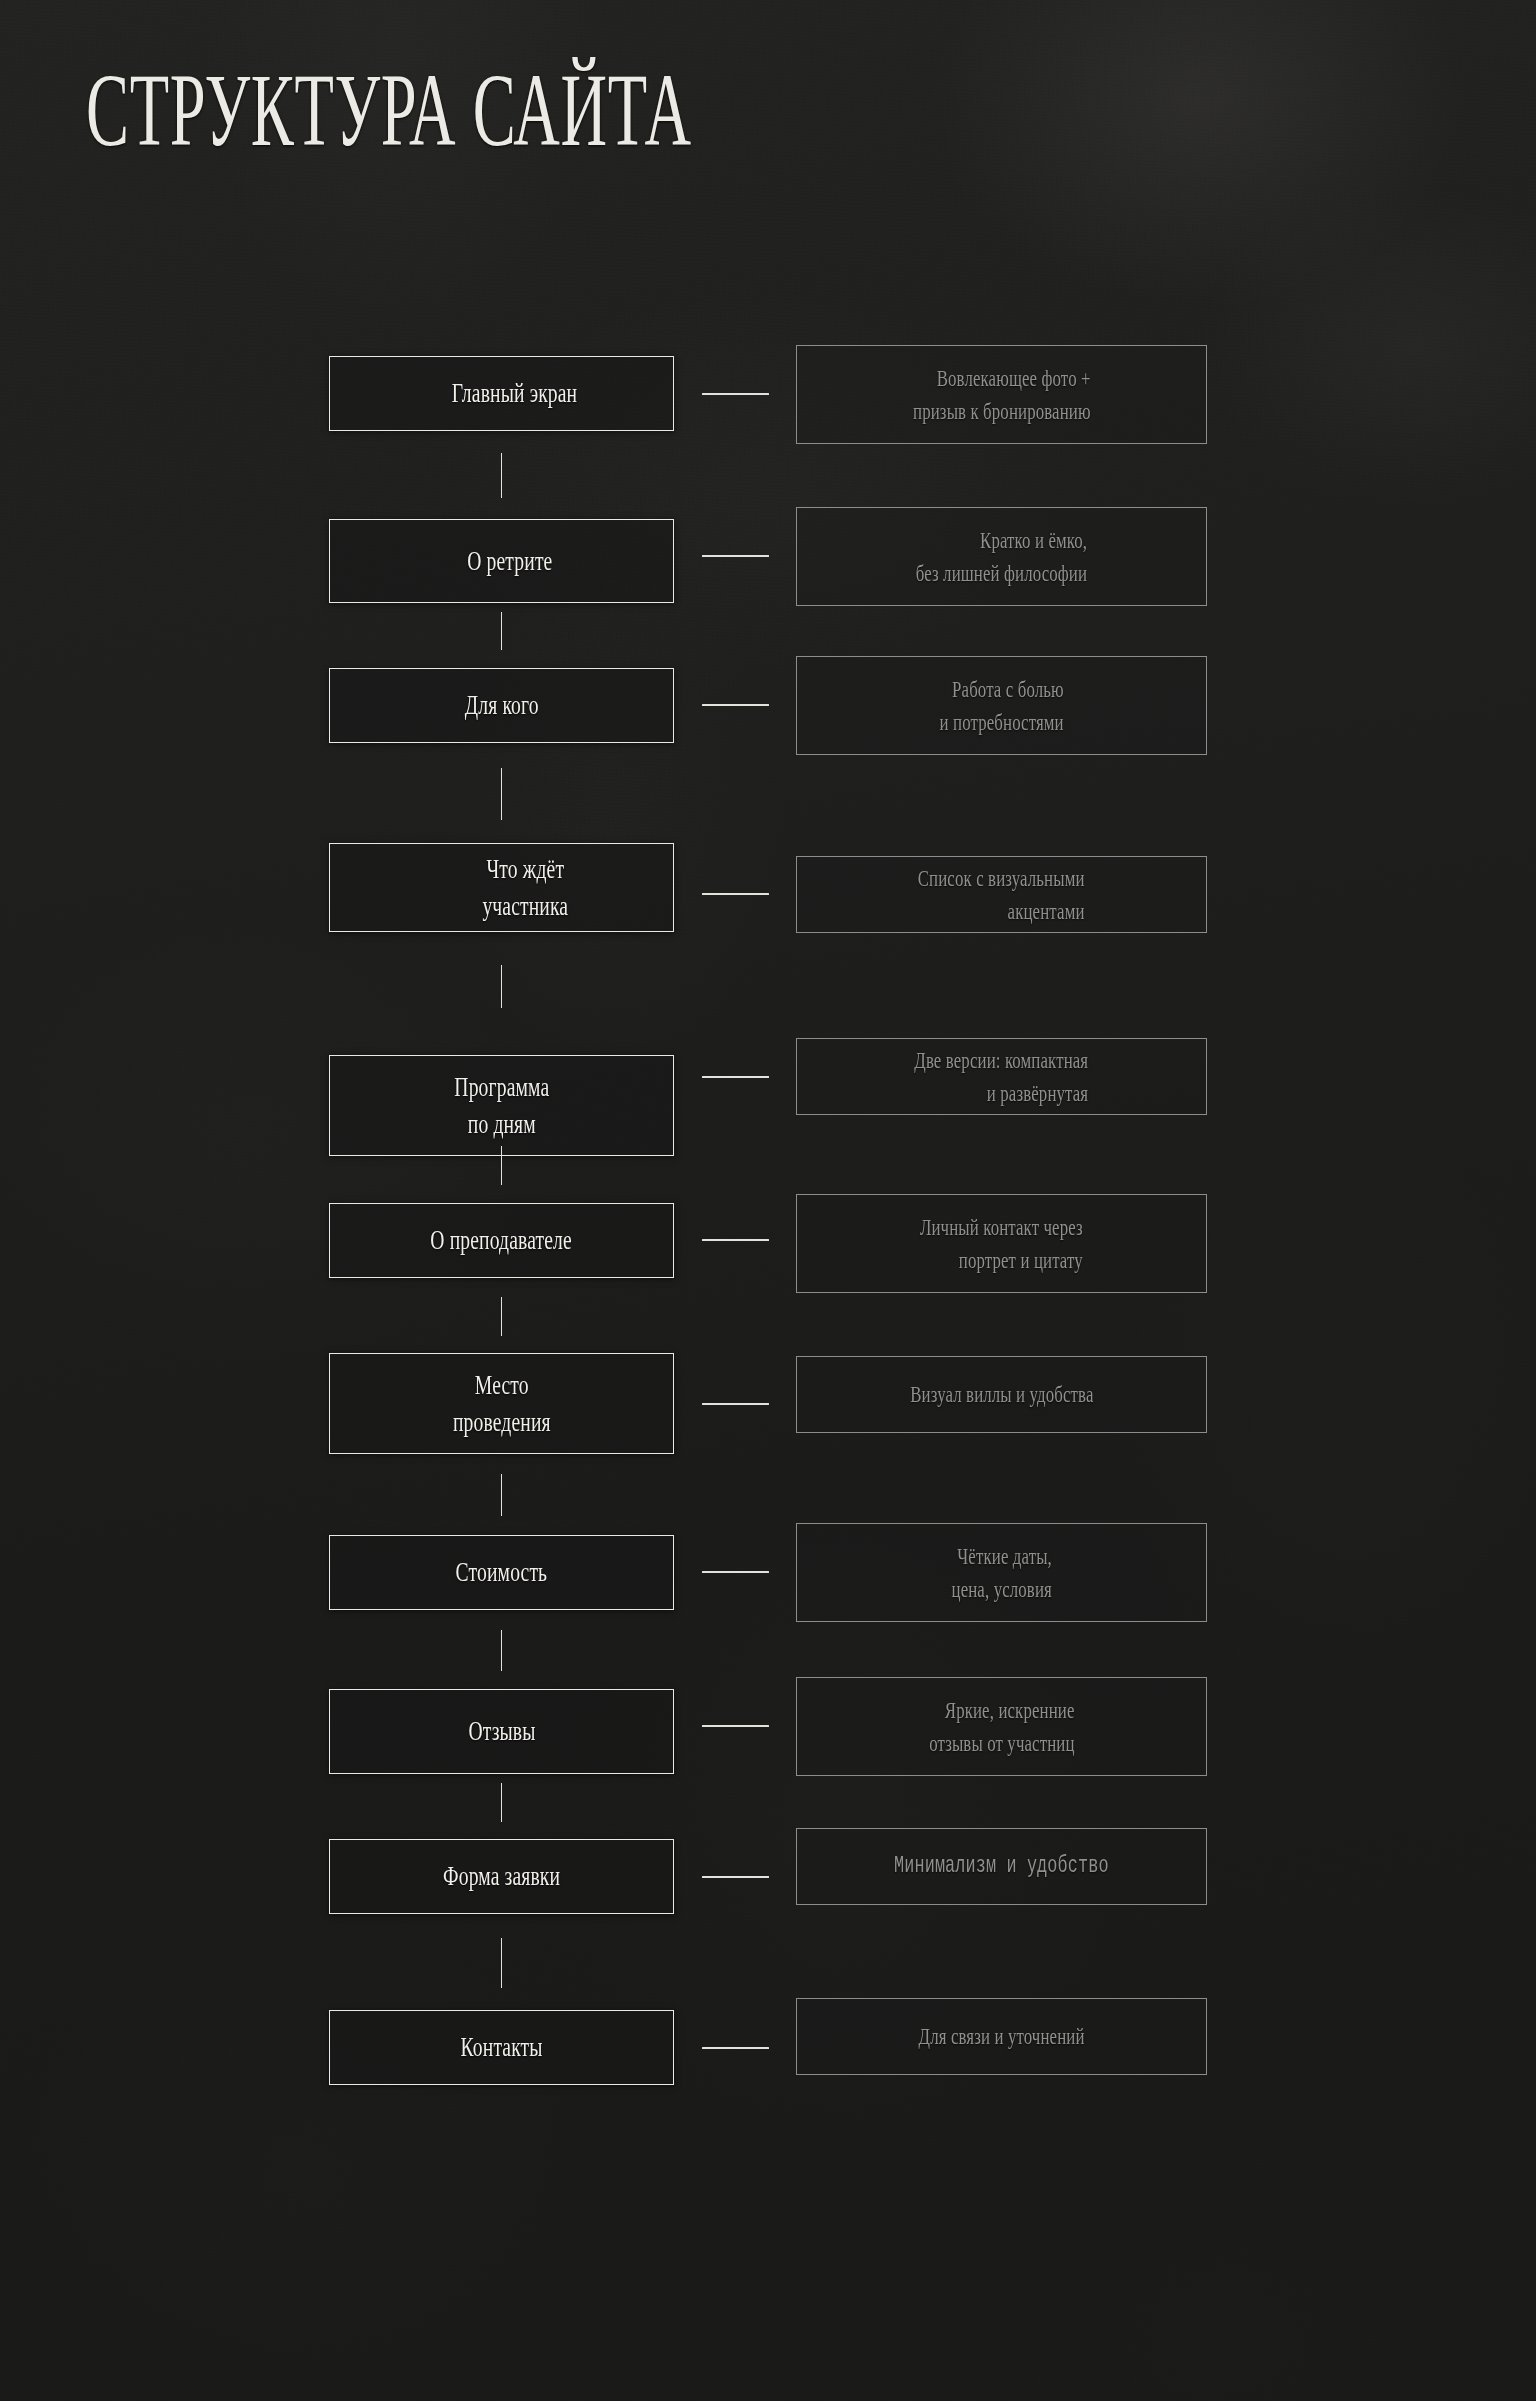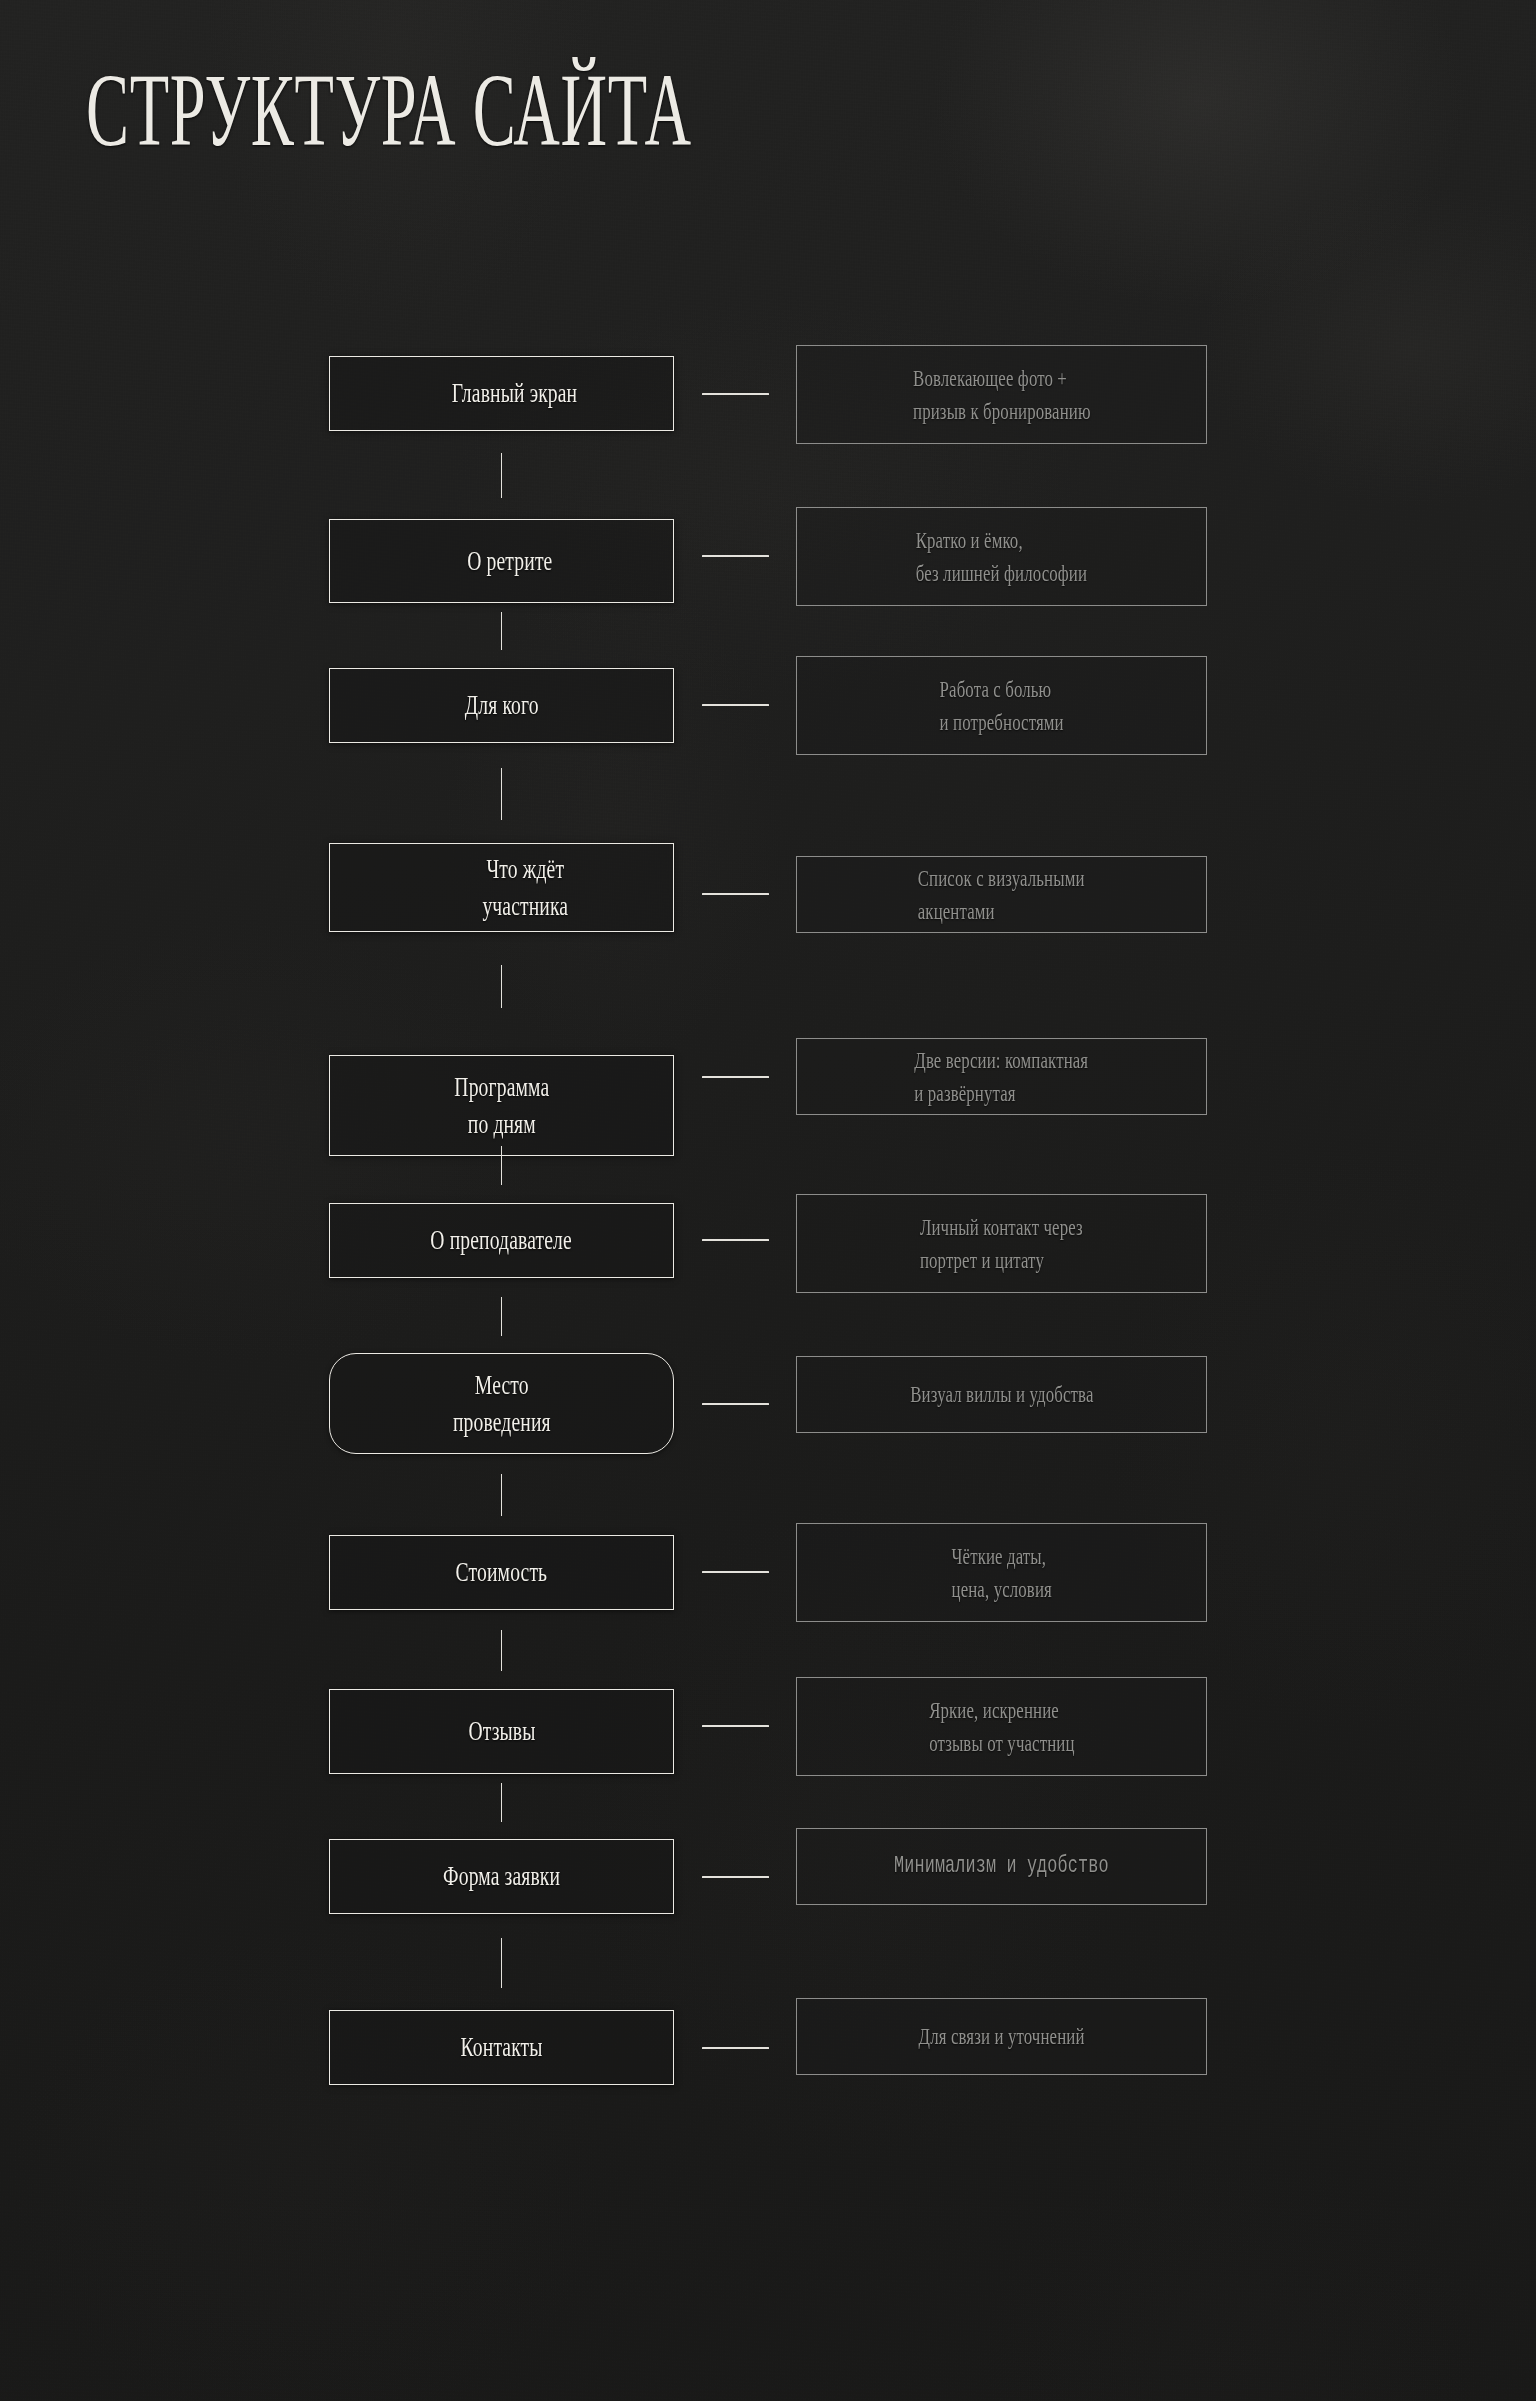--- a/index.html
+++ b/index.html
@@ -86,21 +86,21 @@
   .desc {
     position:absolute;
     left:796px;
     width:411px;
     border:1px solid #8d8d8b;
     background:rgba(26,26,25,.34);
     color:#90908d;
     display:flex;
     align-items:center;
     justify-content:center;
-    text-align:left;
+    text-align:right;
   }
   .desc .t {
     font-size:24px;
     line-height:1.36;
     letter-spacing:0.2px;
     transform:scaleX(.70);
     white-space:pre-line;
     text-shadow:0 0.5px 1.9px rgba(0,0,0,.7);
   }
 
@@ -179,21 +179,21 @@
     <div class="vline" style="top: 1146px; height: 39px;"></div>
     <div class="node" style="top: 1203px; height: 75px;">
       <span class="t">О преподавателе</span>
     </div>
     <div class="dash" style="top: 1239px;"></div>
     <div class="desc" style="top: 1194px; height: 99px;">
       <span class="t">Личный контакт через
 портрет и цитату</span>
     </div>
     <div class="vline" style="top: 1297px; height: 39px;"></div>
-    <div class="node" style="top: 1353px; height: 101px; border-radius: 27px;">
+    <div class="node" style="top: 1353px; height: 101px;">
       <span class="t">Место
 проведения</span>
     </div>
     <div class="dash" style="top: 1403px;"></div>
     <div class="desc" style="top: 1356px; height: 77px;">
       <span class="t">Визуал виллы и удобства</span>
     </div>
     <div class="vline" style="top: 1474px; height: 42px;"></div>
     <div class="node" style="top: 1535px; height: 75px;">
       <span class="t">Стоимость</span>

